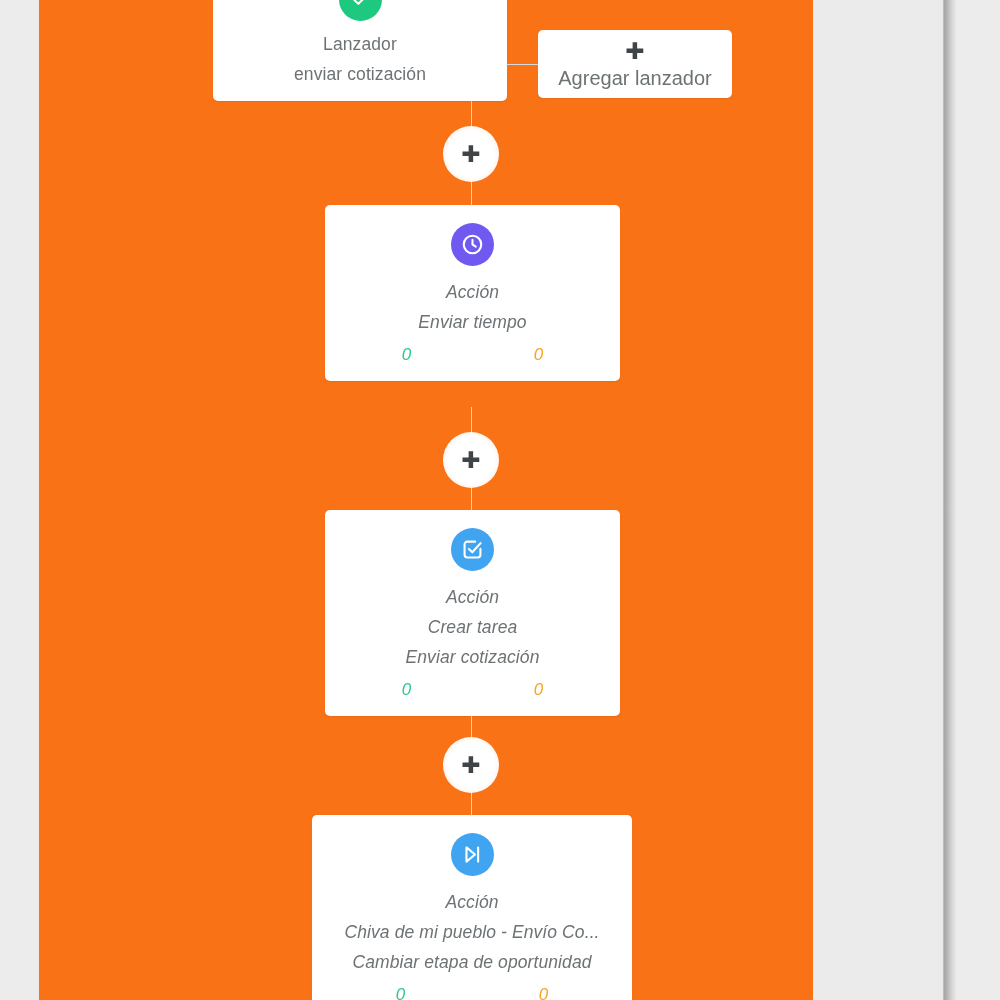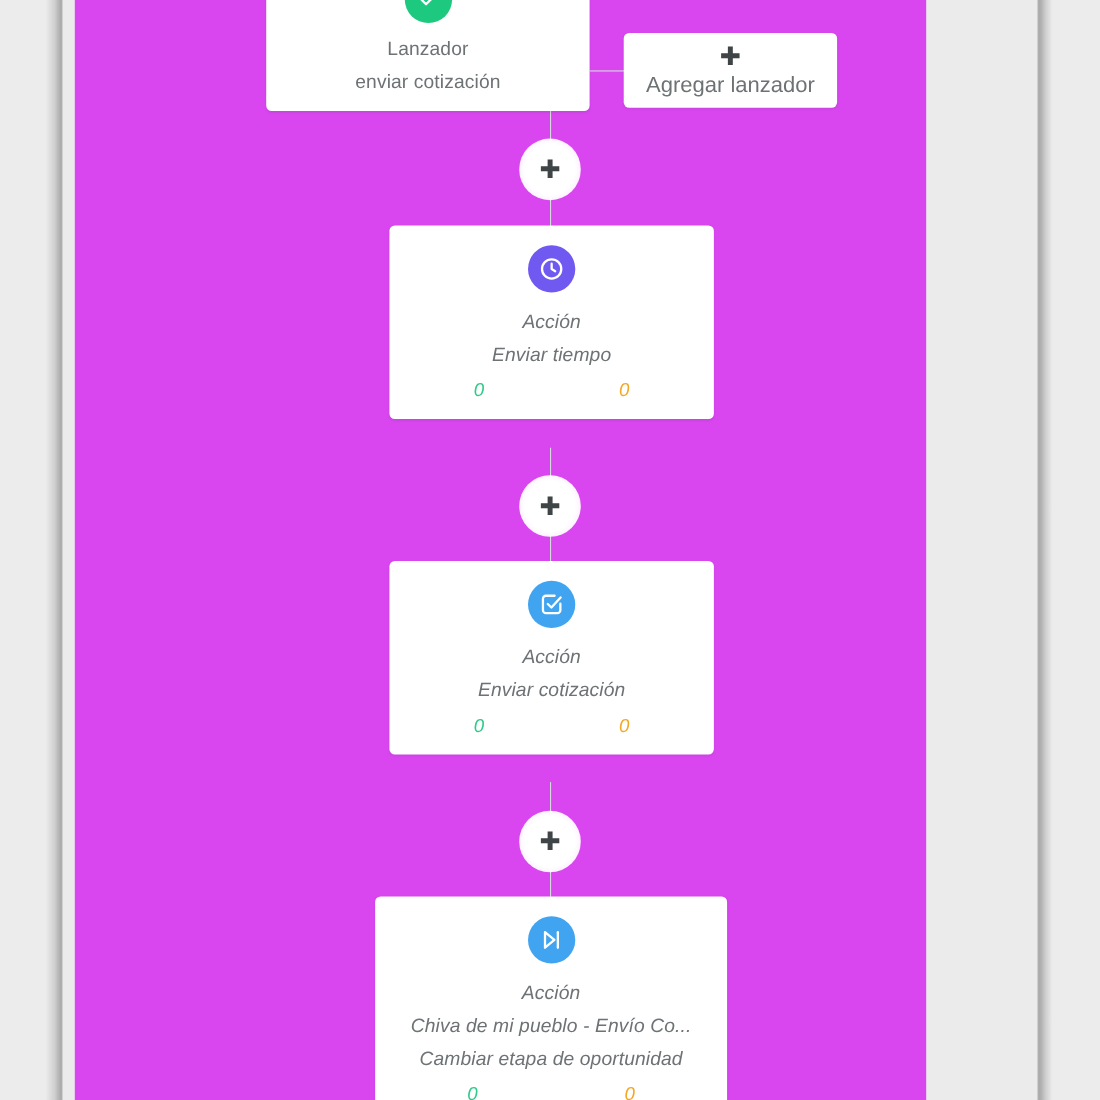--- a/index.html
+++ b/index.html
@@ -39,25 +39,25 @@
   .scrollbar-right {
     position: absolute;
     right: 43px; top: 0;
     width: 14px; height: 1000px;
     background: linear-gradient(to left, #ededed 0%, #cfcfcf 45%, #b4b4b4 72%, #a8a8a8 90%, #c6c6c6 100%);
   }
 
   
   .canvas {
     position: absolute;
-    left: 68px;
+    left: 39px;
     top: 0;
     width: 774px;
     height: 1000px;
-    background: #d946ef;
+    background: #f97316;
     overflow: hidden;
   }
 
   
   .v-line {
     position: absolute;
     width: 1px;
     background: #d4dade;
   }
   .h-line {
@@ -236,20 +236,21 @@
   </div>
 
   <div class="card action-card" id="action-card-2">
     <div class="icon-circle" style="background:#41a4f0;">
       <svg width="25" height="25" viewBox="0 0 24 24" fill="none" stroke="#ffffff" stroke-width="2" stroke-linecap="round" stroke-linejoin="round">
         <path d="M19.6 11.4v5.6a2.6 2.6 0 0 1-2.6 2.6H7a2.6 2.6 0 0 1-2.6-2.6V7A2.6 2.6 0 0 1 7 4.4h7.6"></path>
         <path d="M8.6 11.6l3.2 3.1 8-8.8"></path>
       </svg>
     </div>
     <div class="card-line">Acción</div>
+    <div class="card-line">Crear tarea</div>
     <div class="card-line">Enviar cotización</div>
     <div class="stats">
       <div class="stat" style="color:#2fc98a;">0</div>
       <div class="stat" style="color:#f5a623;">0</div>
     </div>
   </div>
 
   <div class="card action-card" id="action-card-3">
     <div class="icon-circle" style="background:#41a4f0;">
       <svg width="25" height="25" viewBox="0 0 24 24" fill="none" stroke="#ffffff" stroke-width="2" stroke-linecap="round" stroke-linejoin="round">

